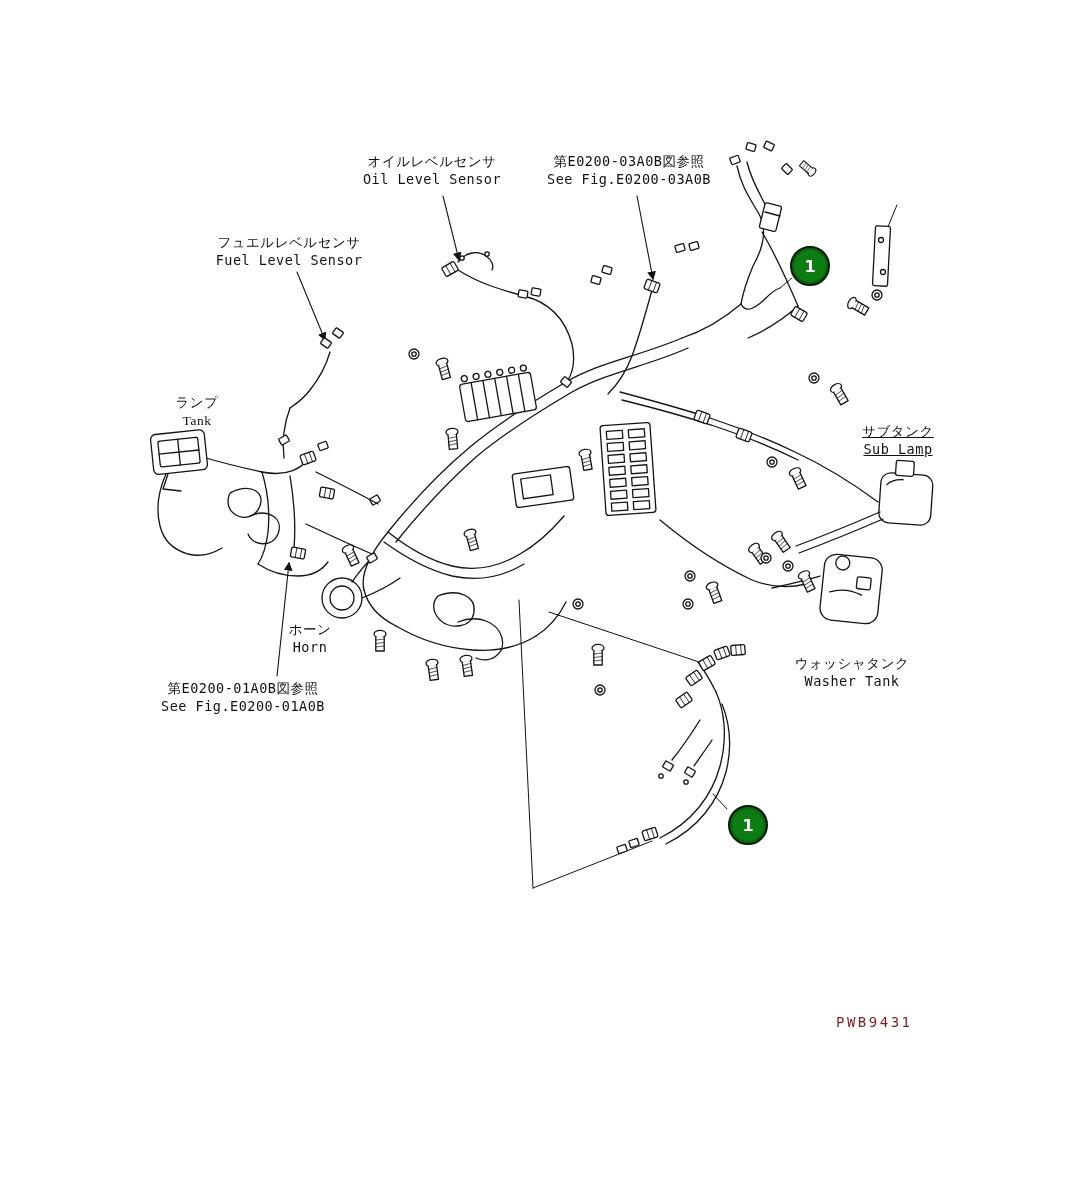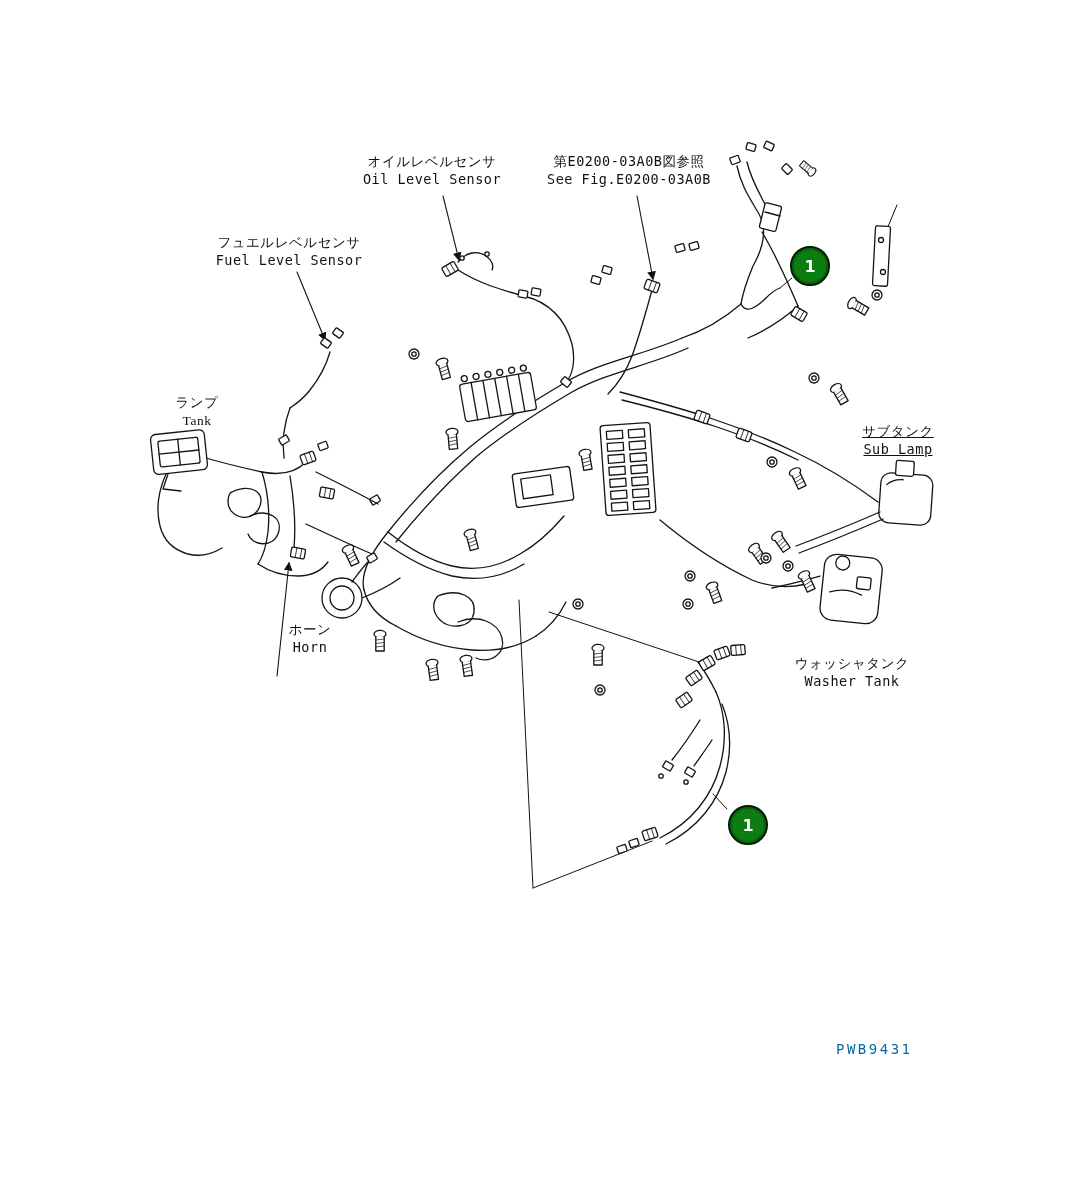--- a/index.html
+++ b/index.html
@@ -35,22 +35,21 @@
     font-family:"DejaVu Sans", sans-serif;
     font-size:16px; font-weight:bold;
     display:flex; align-items:center; justify-content:center;
     box-shadow: inset 0 0 0 2px rgba(0,60,0,0.35);
   }
   .drawing-number {
     position:absolute;
     left:836px; top:1014px;
     font-size:14px;
     letter-spacing:2.5px;
-    color:#0369a1;
-    margin-top:27px;
+    color:#7f1d1d;
   }
 </style>
 </head>
 <body>
 
 <div class="stage">
 
   <svg class="drawing" width="1082" height="1181" viewBox="0 0 1082 1181" xmlns="http://www.w3.org/2000/svg">
     <defs>
       <marker id="arrow" viewBox="0 0 10 10" refX="8.5" refY="5" markerWidth="8" markerHeight="8" orient="auto-start-reverse">
@@ -315,20 +314,24 @@
   <div class="lbl" style="left:898px; top:422px;text-decoration:underline;">
     <span>サブタンク</span>
     <span>Sub Lamp</span>
   </div>
 
   <div class="lbl" style="left:310px; top:620px;">
     <span>ホーン</span>
     <span>Horn</span>
   </div>
 
+  <div class="lbl" style="left:243px; top:679px;">
+    <span>第E0200-01A0B図参照</span>
+    <span>See Fig.E0200-01A0B</span>
+  </div>
 
   <div class="lbl" style="left:852px; top:630px;margin-top:24px;">
     <span>ウォッシャタンク</span>
     <span>Washer Tank</span>
   </div>
 
   <div class="callout" style="left:810px; top:266px;">1</div>
 
   <div class="callout" style="left:748px; top:825px;">1</div>
 

